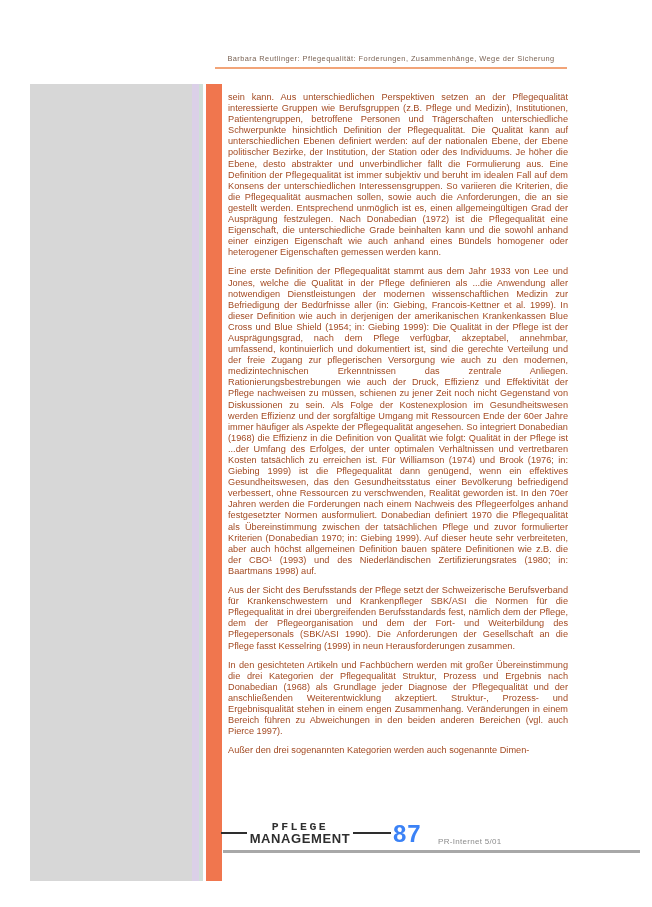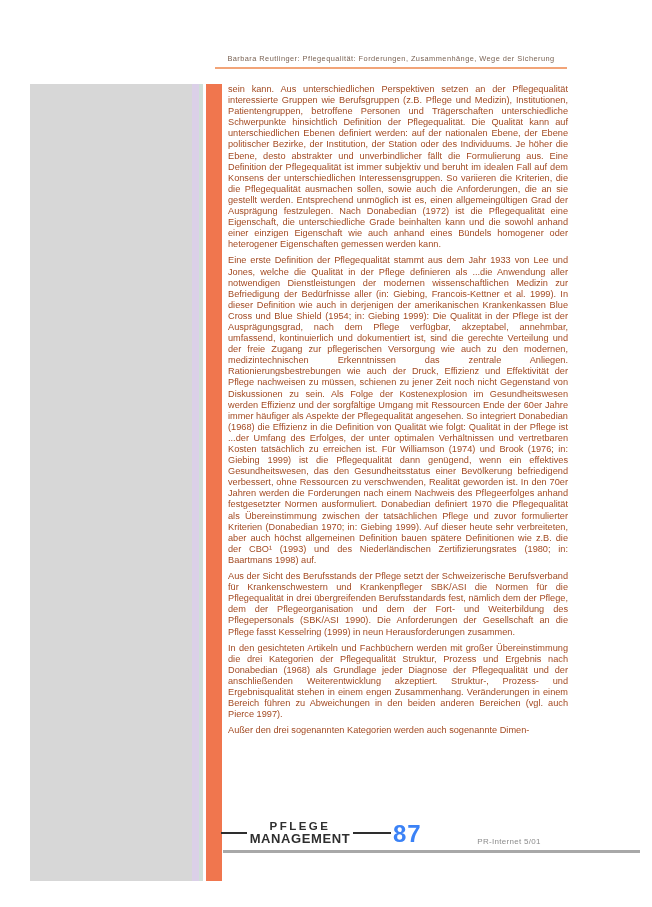--- a/index.html
+++ b/index.html
@@ -17,36 +17,36 @@
     position:absolute;left:215px;top:54px;width:352px;
     font-size:7.4px;letter-spacing:0.45px;color:#7a6354;
     padding-bottom:4px;border-bottom:2px solid #f2a478;white-space:nowrap;overflow:hidden;text-align:center;
   }
   
   .article-body{
     position:absolute;left:228px;top:84px;width:340px;
     font-size:9.2px;line-height:11.1px;color:#a34a22;
     text-align:justify;hyphens:auto;-webkit-hyphens:auto;
   }
-  .article-body p{margin:0 0 5px 0;}
+  .article-body p{margin:8px 0 5px 0;}
   .article-body .it{}
   
   .footer-rule{position:absolute;left:223px;top:850px;width:417px;height:3px;background:#a8a8a8;}
   .logo{position:absolute;left:248px;top:821px;width:104px;text-align:center;color:#2e2e2e;}
-  .logo-top{font-family:Liberation Sans, sans-serif;font-weight:bold;font-size:11.5px;letter-spacing:2.5px;line-height:11px;}
+  .logo-top{font-family:Liberation Mono, monospace;font-weight:bold;font-size:11.5px;letter-spacing:2.5px;line-height:11px;}
   .logo-bottom{font-family:"Liberation Sans",sans-serif;font-weight:bold;font-size:13px;letter-spacing:0.6px;line-height:13px;}
   .logo-line-left{position:absolute;left:221px;top:832px;width:26px;height:2px;background:#2e2e2e;}
   .logo-line-right{position:absolute;left:353px;top:832px;width:38px;height:2px;background:#2e2e2e;}
   .page-number{
     position:absolute;left:393px;top:820px;width:46px;
     font-size:24px;font-weight:bold;color:#3b82f6;letter-spacing:1px;
   }
   .issue-label{
     position:absolute;left:438px;top:837px;width:142px;
-    font-size:8px;color:#8c8c8c;text-align:center;letter-spacing:0.3px;
+    font-size:8px;color:#8c8c8c;text-align:left;letter-spacing:0.3px;
   }
 </style>
 </head>
 <body>
 
 <div class="page">
 
   <div class="gray-block"></div>
   <div class="stripe-lavender"></div>
   <div class="stripe-teal"></div>

